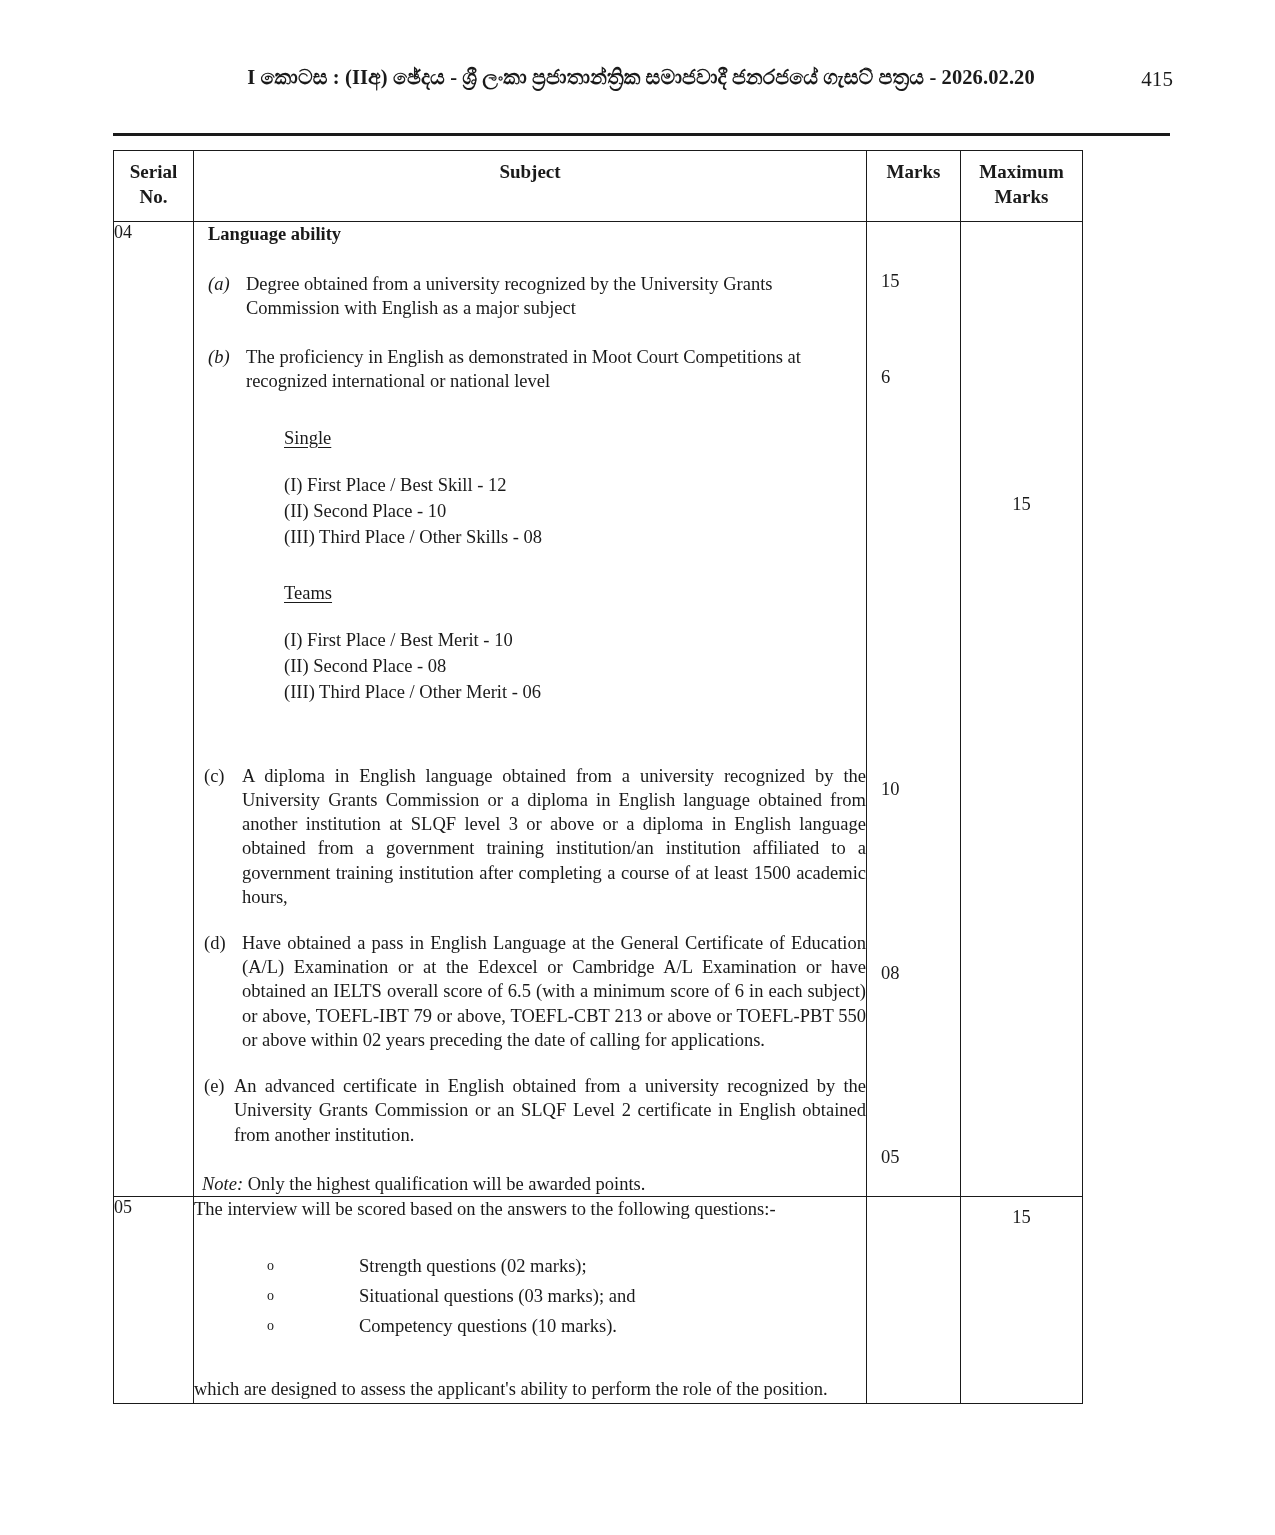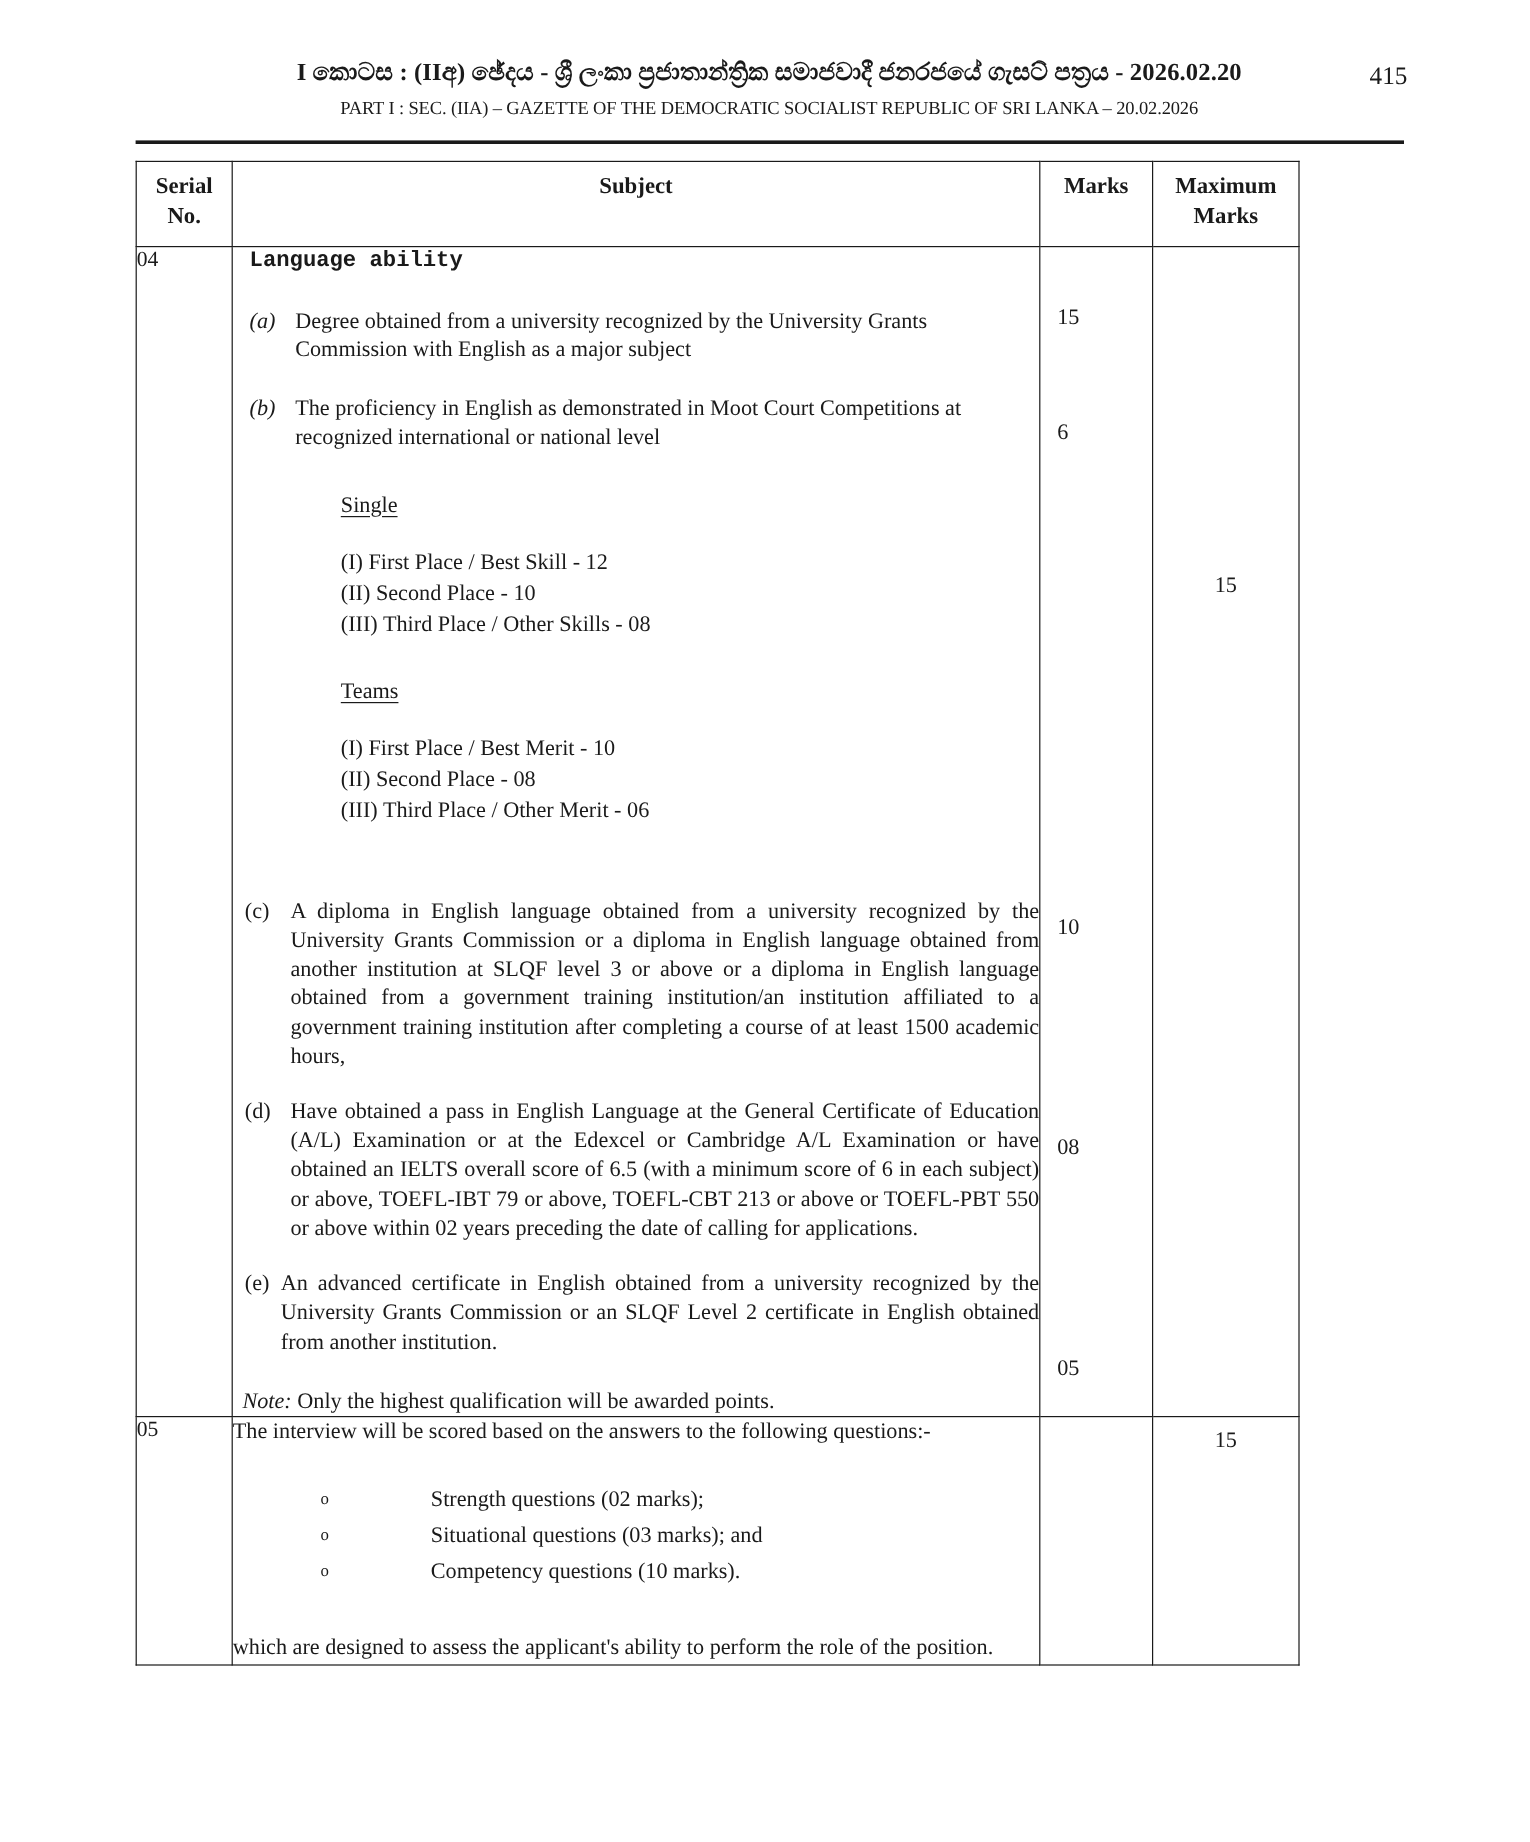--- a/index.html
+++ b/index.html
@@ -11,21 +11,21 @@
     width: 1275px;
     height: 1535px;
     font-family: "Liberation Serif", "DejaVu Serif", serif;
     color: #1a1a1a;
     position: relative;
     overflow: hidden;
   }
 
   .page {
     position: absolute;
-    left: 0; top: 0;
+    left: 0; top: 16px;
     width: 1275px;
     height: 1375px;
   }
 
   
   .header {
     position: absolute;
     left: 113px;
     top: 50px;
     width: 1056px;
@@ -133,21 +133,20 @@
     width: 100%;
     text-align: center;
     font-size: 18.5px;
   }
 
   
   .subj-heading {
     font-weight: 700;
     font-size: 18.5px;
     margin: 0 0 0 14px;
-    font-family: Liberation Mono, monospace;
   }
   .lettered {
     display: flex;
     margin-top: 25px;
   }
   .lettered .marker {
     flex: 0 0 auto;
     font-style: italic;
     width: 38px;
     padding-left: 14px;
@@ -216,23 +215,20 @@
 </style>
 </head>
 <body>
 
 <div class="page">
 
   <div class="header">
     <div class="header-row-1">
       <span class="header-sinhala">I කොටස : (IIඅ) ඡේදය - ශ්‍රී ලංකා ප්‍රජාතාන්ත්‍රික සමාජවාදී ජනරජයේ ගැසට් පත්‍රය - 2026.02.20</span>
       <span class="page-number">415</span>
-    </div>
-    <div class="header-row-2">
-      <span>PART I : SEC. (IIA) – GAZETTE OF THE DEMOCRATIC SOCIALIST REPUBLIC OF SRI LANKA – 20.02.2026</span>
     </div>
   </div>
 
   <div class="header-rule"></div>
 
   <table class="gz-table">
     <colgroup>
       <col class="col-serial">
       <col class="col-subject">
       <col class="col-marks">

